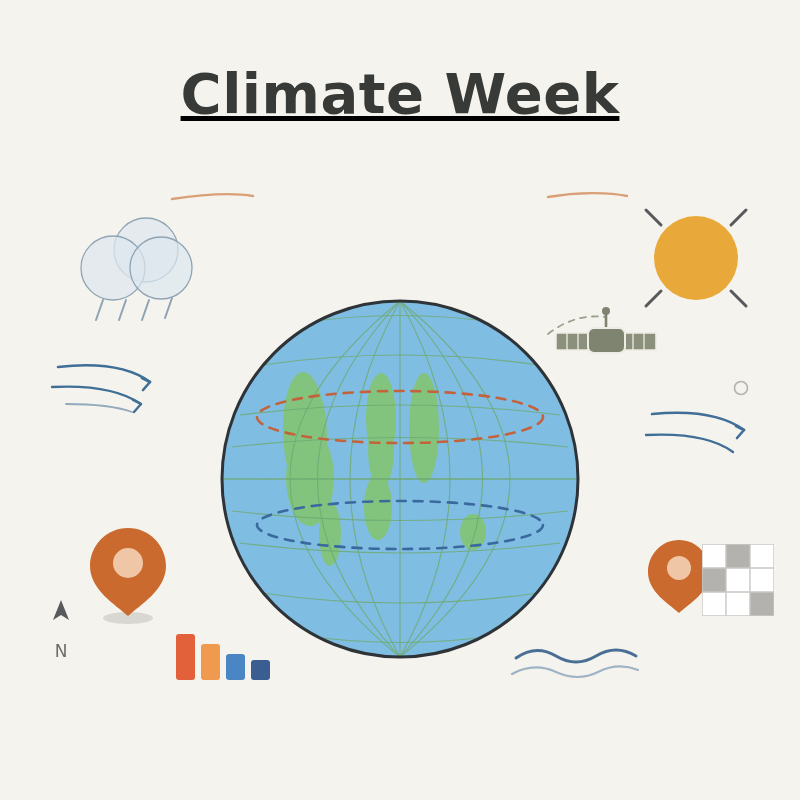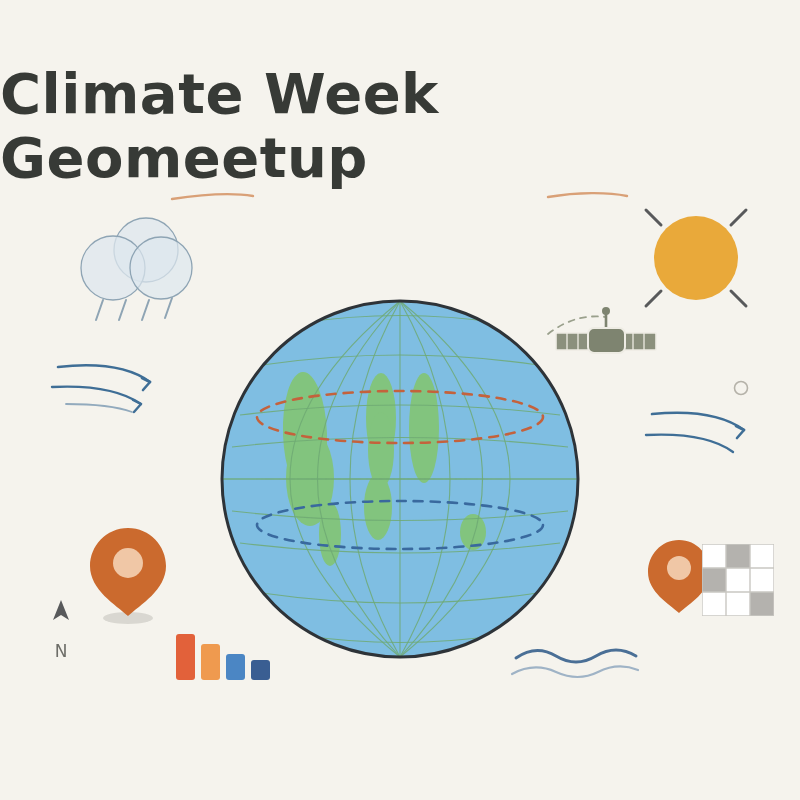--- a/index.html
+++ b/index.html
@@ -24,22 +24,23 @@
     left: 0;
     width: 800px;
     height: 800px;
     display: block;
   }
   .title-wrap {
     position: absolute;
     left: 0;
     top: 62px;
     width: 800px;
-    text-align: left;
+    text-align: center;
     pointer-events: none;
+    text-decoration: underline;
   }
   .title-line {
     font-family: "DejaVu Sans", sans-serif;
     font-weight: bold;
     font-size: 56px;
     line-height: 64px;
     letter-spacing: 0.5px;
     color: #373a36;
   }
   .compass-letter {
@@ -48,21 +49,20 @@
     fill: #6d6d68;
   }
 </style>
 </head>
 <body>
 
 <div id="poster" style="background: rgb(245, 243, 237);">
 
   <div class="title-wrap">
     <div class="title-line">Climate Week</div>
-    <div class="title-line">Geomeetup</div>
   </div>
 
   <svg class="layer" viewBox="0 0 800 800" xmlns="http://www.w3.org/2000/svg">
 
     <defs>
 
       <clipPath id="globeClip">
         <circle cx="400" cy="479" r="178"></circle>
       </clipPath>
       <clipPath id="gridClip">

